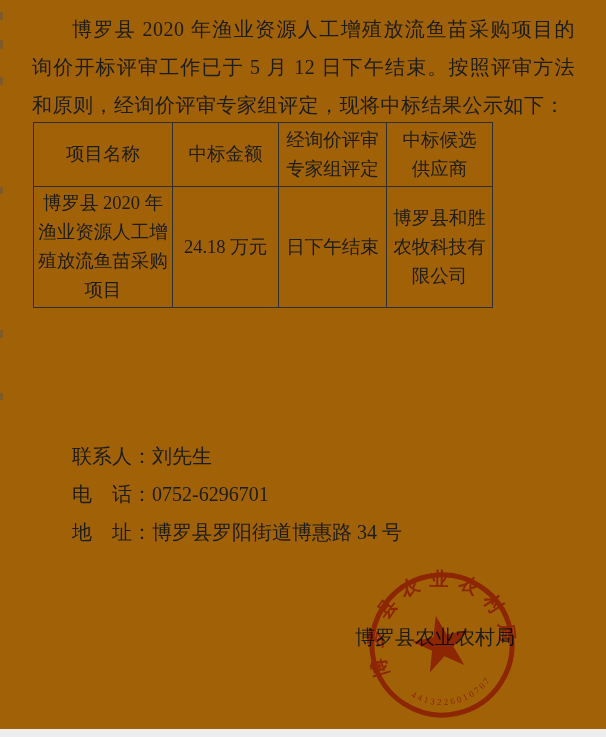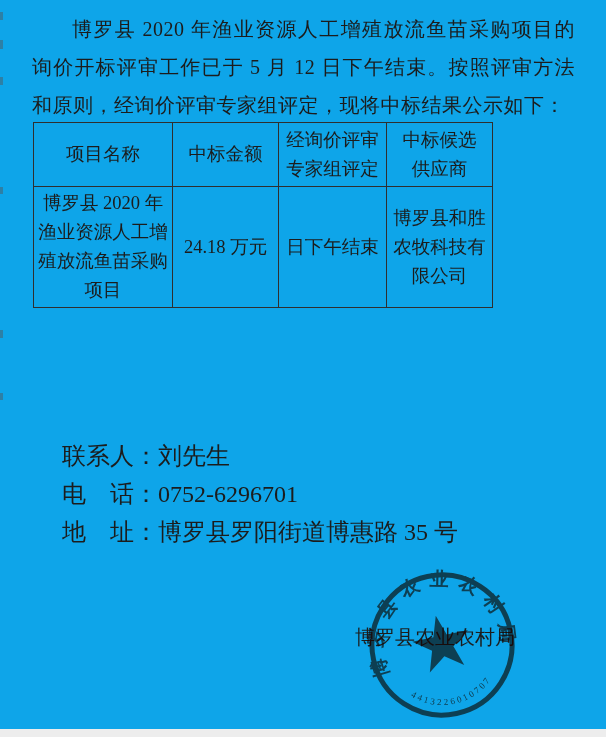--- a/index.html
+++ b/index.html
@@ -1,21 +1,21 @@
 <!DOCTYPE html>
 <html><head>
 <meta charset="utf-8">
 <style>
   * { margin: 0; padding: 0; box-sizing: border-box; }
   html, body { background: #ffffff; }
   .page {
     position: relative;
     width: 606px;
     height: 737px;
-    background: #0ea5e9;
+    background: #a16207;
     font-family: "Liberation Serif", "DejaVu Serif", serif;
     color: #1c1c1c;
     overflow: hidden;
   }
   .para {
     position: absolute;
     left: 32px;
     width: 543px;
     font-size: 20px;
     line-height: 38px;
@@ -42,23 +42,23 @@
     vertical-align: middle;
     font-weight: normal;
     line-height: 29px;
     padding: 2px 4px;
   }
   .award-table thead tr { height: 64px; }
   .award-table tbody tr { height: 92px; }
 
   .contact {
     position: absolute;
-    left: 62px;
+    left: 72px;
     top: 437px;
-    font-size: 24px;
+    font-size: 20px;
     line-height: 38px;
   }
   .signature {
     position: absolute;
     left: 332px;
     top: 619px;
     width: 206px;
     text-align: center;
     font-size: 20px;
     line-height: 37px;
@@ -124,21 +124,21 @@
 
 
   <div class="contact">
     <div>
       <span>联系人：</span><span>刘先生</span>
     </div>
     <div>
       <span>电　话：</span><span>0752-6296701</span>
     </div>
     <div>
-      <span>地　址：</span><span>博罗县罗阳街道博惠路 35 号</span>
+      <span>地　址：</span><span>博罗县罗阳街道博惠路 34 号</span>
     </div>
   </div>
 
   <div class="signature">
     <div>博罗县农业农村局</div>
   </div>
 
   <svg class="seal" viewBox="-85 -85 170 170" aria-hidden="true">
     <g transform="rotate(-12)">
       <circle r="70" fill="none" stroke-width="5" stroke="#d8453e"></circle>

